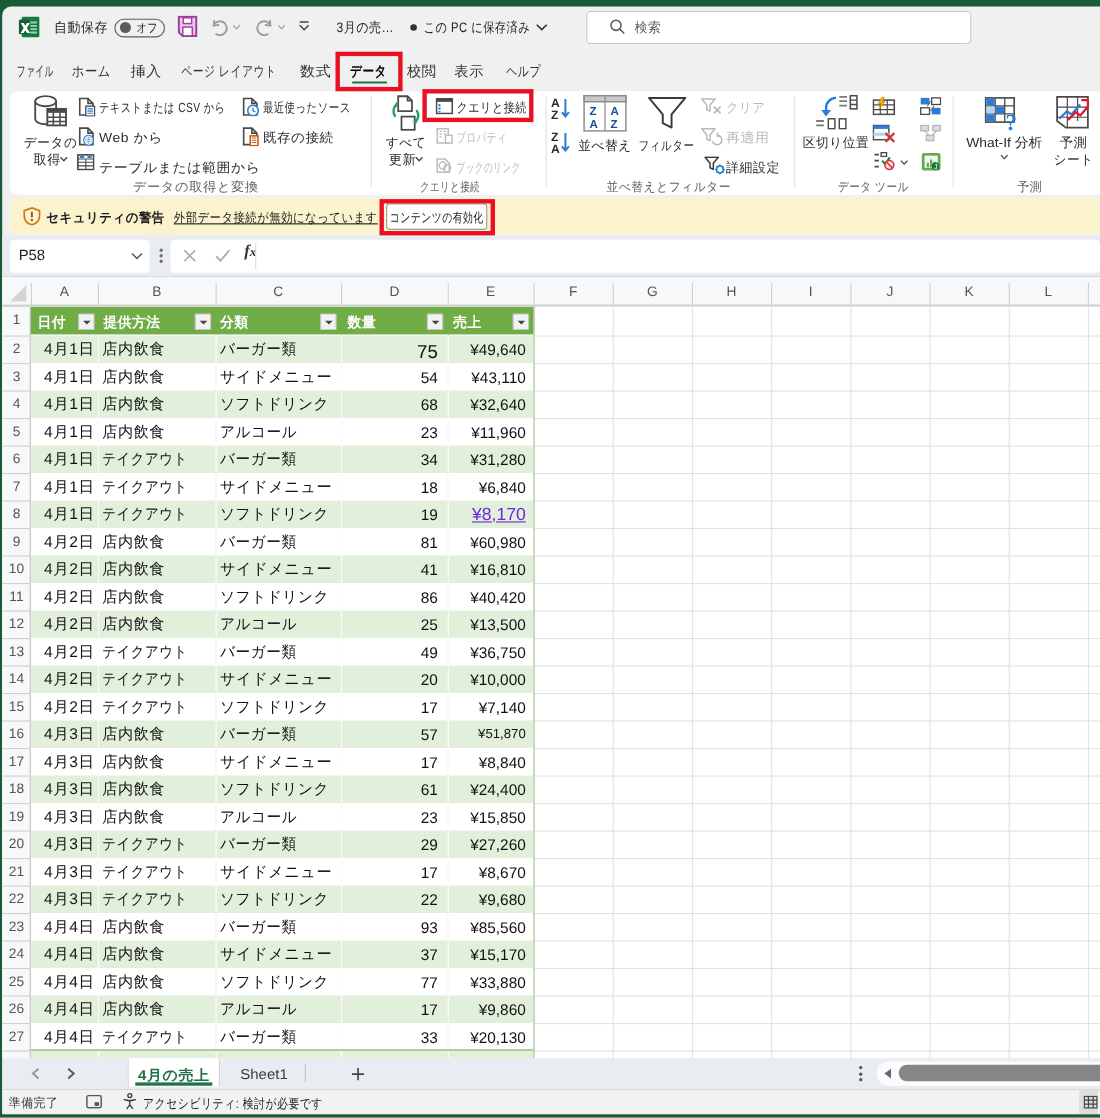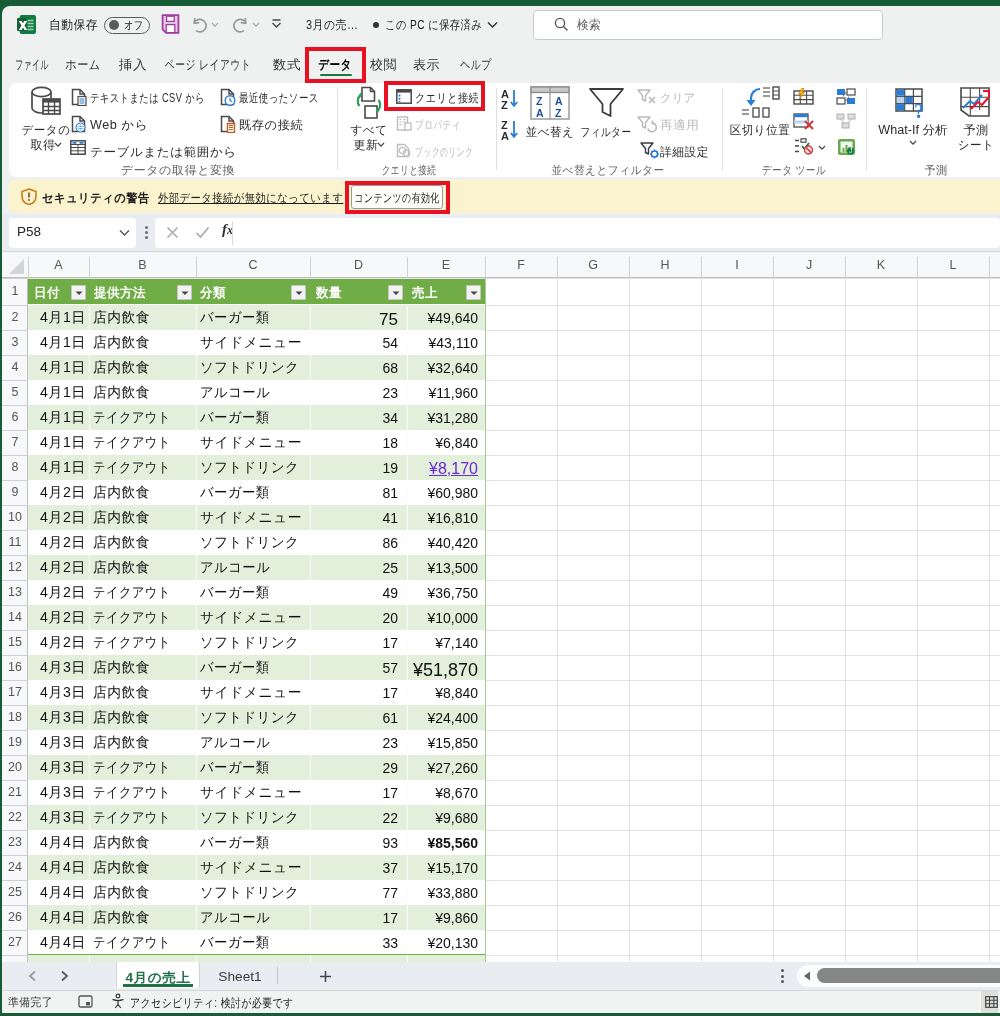--- a/index.html
+++ b/index.html
@@ -528,21 +528,21 @@
 <div id="f154" class="txt fitlbl" style="left:84px;top:628px;font-size:14px;color:#111;letter-spacing:0.5px;transform-origin:100% 50%;transform:translateX(-100%) scaleX(1.009);">4月2日</div>
 <div id="f155" class="txt fitlbl" style="left:91px;top:628px;font-size:14px;color:#111;letter-spacing:0.5px;transform-origin:0 50%;transform:scaleX(0.874);">テイクアウト</div>
 <div id="f156" class="txt fitlbl" style="left:198px;top:628px;font-size:14px;color:#111;letter-spacing:0.5px;transform-origin:0 50%;transform:scaleX(0.956);">ソフトドリンク</div>
 <div id="f157" class="txt" style="left:396px;top:628.5px;font-size:14px;color:#111;transform-origin:100% 50%;transform:translateX(-100%) scaleX(1.000);">17</div>
 <div id="f158" class="txt" style="left:476px;top:628.5px;font-size:14px;color:#111;transform-origin:100% 50%;transform:translateX(-100%) scaleX(1.000);">¥7,140</div>
 <div class="abs" style="left:26px;top:649px;width:457px;height:25px;background:#E2EFDA"></div>
 <div id="f159" class="txt fitlbl" style="left:84px;top:653px;font-size:14px;color:#111;letter-spacing:0.5px;transform-origin:100% 50%;transform:translateX(-100%) scaleX(1.009);">4月3日</div>
 <div id="f160" class="txt fitlbl" style="left:91px;top:653px;font-size:14px;color:#111;letter-spacing:0.5px;transform-origin:0 50%;transform:scaleX(0.983);">店内飲食</div>
 <div id="f161" class="txt fitlbl" style="left:198px;top:653px;font-size:14px;color:#111;letter-spacing:0.5px;transform-origin:0 50%;transform:scaleX(0.952);">バーガー類</div>
 <div id="f162" class="txt" style="left:396px;top:653.5px;font-size:14px;color:#111;transform-origin:100% 50%;transform:translateX(-100%) scaleX(1.000);">57</div>
-<div id="f163" class="txt" style="left:476px;top:653.5px;font-size:18px;color:#111;transform-origin:100% 50%;transform:translateX(-100%) scaleX(1.000);">¥51,870</div>
+<div id="f163" class="txt" style="left:476px;top:653.5px;font-size:12px;color:#111;transform-origin:100% 50%;transform:translateX(-100%) scaleX(1.000);">¥51,870</div>
 <div id="f164" class="txt fitlbl" style="left:84px;top:678px;font-size:14px;color:#111;letter-spacing:0.5px;transform-origin:100% 50%;transform:translateX(-100%) scaleX(1.009);">4月3日</div>
 <div id="f165" class="txt fitlbl" style="left:91px;top:678px;font-size:14px;color:#111;letter-spacing:0.5px;transform-origin:0 50%;transform:scaleX(0.983);">店内飲食</div>
 <div id="f166" class="txt fitlbl" style="left:198px;top:678px;font-size:14px;color:#111;letter-spacing:0.5px;transform-origin:0 50%;transform:scaleX(0.985);">サイドメニュー</div>
 <div id="f167" class="txt" style="left:396px;top:678.5px;font-size:14px;color:#111;transform-origin:100% 50%;transform:translateX(-100%) scaleX(1.000);">17</div>
 <div id="f168" class="txt" style="left:476px;top:678.5px;font-size:14px;color:#111;transform-origin:100% 50%;transform:translateX(-100%) scaleX(1.000);">¥8,840</div>
 <div class="abs" style="left:26px;top:699px;width:457px;height:25px;background:#E2EFDA"></div>
 <div id="f169" class="txt fitlbl" style="left:84px;top:703px;font-size:14px;color:#111;letter-spacing:0.5px;transform-origin:100% 50%;transform:translateX(-100%) scaleX(1.009);">4月3日</div>
 <div id="f170" class="txt fitlbl" style="left:91px;top:703px;font-size:14px;color:#111;letter-spacing:0.5px;transform-origin:0 50%;transform:scaleX(0.983);">店内飲食</div>
 <div id="f171" class="txt fitlbl" style="left:198px;top:703px;font-size:14px;color:#111;letter-spacing:0.5px;transform-origin:0 50%;transform:scaleX(0.956);">ソフトドリンク</div>
 <div id="f172" class="txt" style="left:396px;top:703.5px;font-size:14px;color:#111;transform-origin:100% 50%;transform:translateX(-100%) scaleX(1.000);">61</div>
@@ -566,21 +566,21 @@
 <div class="abs" style="left:26px;top:799px;width:457px;height:25px;background:#E2EFDA"></div>
 <div id="f189" class="txt fitlbl" style="left:84px;top:803px;font-size:14px;color:#111;letter-spacing:0.5px;transform-origin:100% 50%;transform:translateX(-100%) scaleX(1.009);">4月3日</div>
 <div id="f190" class="txt fitlbl" style="left:91px;top:803px;font-size:14px;color:#111;letter-spacing:0.5px;transform-origin:0 50%;transform:scaleX(0.874);">テイクアウト</div>
 <div id="f191" class="txt fitlbl" style="left:198px;top:803px;font-size:14px;color:#111;letter-spacing:0.5px;transform-origin:0 50%;transform:scaleX(0.956);">ソフトドリンク</div>
 <div id="f192" class="txt" style="left:396px;top:803.5px;font-size:14px;color:#111;transform-origin:100% 50%;transform:translateX(-100%) scaleX(1.000);">22</div>
 <div id="f193" class="txt" style="left:476px;top:803.5px;font-size:14px;color:#111;transform-origin:100% 50%;transform:translateX(-100%) scaleX(1.000);">¥9,680</div>
 <div id="f194" class="txt fitlbl" style="left:84px;top:828px;font-size:14px;color:#111;letter-spacing:0.5px;transform-origin:100% 50%;transform:translateX(-100%) scaleX(1.009);">4月4日</div>
 <div id="f195" class="txt fitlbl" style="left:91px;top:828px;font-size:14px;color:#111;letter-spacing:0.5px;transform-origin:0 50%;transform:scaleX(0.983);">店内飲食</div>
 <div id="f196" class="txt fitlbl" style="left:198px;top:828px;font-size:14px;color:#111;letter-spacing:0.5px;transform-origin:0 50%;transform:scaleX(0.952);">バーガー類</div>
 <div id="f197" class="txt" style="left:396px;top:828.5px;font-size:14px;color:#111;transform-origin:100% 50%;transform:translateX(-100%) scaleX(1.000);">93</div>
-<div id="f198" class="txt" style="left:476px;top:828.5px;font-size:14px;color:#111;transform-origin:100% 50%;transform:translateX(-100%) scaleX(1.000);font-weight:bold;">¥85,560</div>
+<div id="f198" class="txt" style="left:476px;top:828.5px;font-size:14px;color:#111;transform-origin:100% 50%;transform:translateX(-100%) scaleX(1.000);">¥85,560</div>
 <div class="abs" style="left:26px;top:849px;width:457px;height:25px;background:#E2EFDA"></div>
 <div id="f199" class="txt fitlbl" style="left:84px;top:853px;font-size:14px;color:#111;letter-spacing:0.5px;transform-origin:100% 50%;transform:translateX(-100%) scaleX(1.009);">4月4日</div>
 <div id="f200" class="txt fitlbl" style="left:91px;top:853px;font-size:14px;color:#111;letter-spacing:0.5px;transform-origin:0 50%;transform:scaleX(0.983);">店内飲食</div>
 <div id="f201" class="txt fitlbl" style="left:198px;top:853px;font-size:14px;color:#111;letter-spacing:0.5px;transform-origin:0 50%;transform:scaleX(0.985);">サイドメニュー</div>
 <div id="f202" class="txt" style="left:396px;top:853.5px;font-size:14px;color:#111;transform-origin:100% 50%;transform:translateX(-100%) scaleX(1.000);">37</div>
 <div id="f203" class="txt" style="left:476px;top:853.5px;font-size:14px;color:#111;transform-origin:100% 50%;transform:translateX(-100%) scaleX(1.000);">¥15,170</div>
 <div id="f204" class="txt fitlbl" style="left:84px;top:878px;font-size:14px;color:#111;letter-spacing:0.5px;transform-origin:100% 50%;transform:translateX(-100%) scaleX(1.009);">4月4日</div>
 <div id="f205" class="txt fitlbl" style="left:91px;top:878px;font-size:14px;color:#111;letter-spacing:0.5px;transform-origin:0 50%;transform:scaleX(0.983);">店内飲食</div>
 <div id="f206" class="txt fitlbl" style="left:198px;top:878px;font-size:14px;color:#111;letter-spacing:0.5px;transform-origin:0 50%;transform:scaleX(0.956);">ソフトドリンク</div>
 <div id="f207" class="txt" style="left:396px;top:878.5px;font-size:14px;color:#111;transform-origin:100% 50%;transform:translateX(-100%) scaleX(1.000);">77</div>

